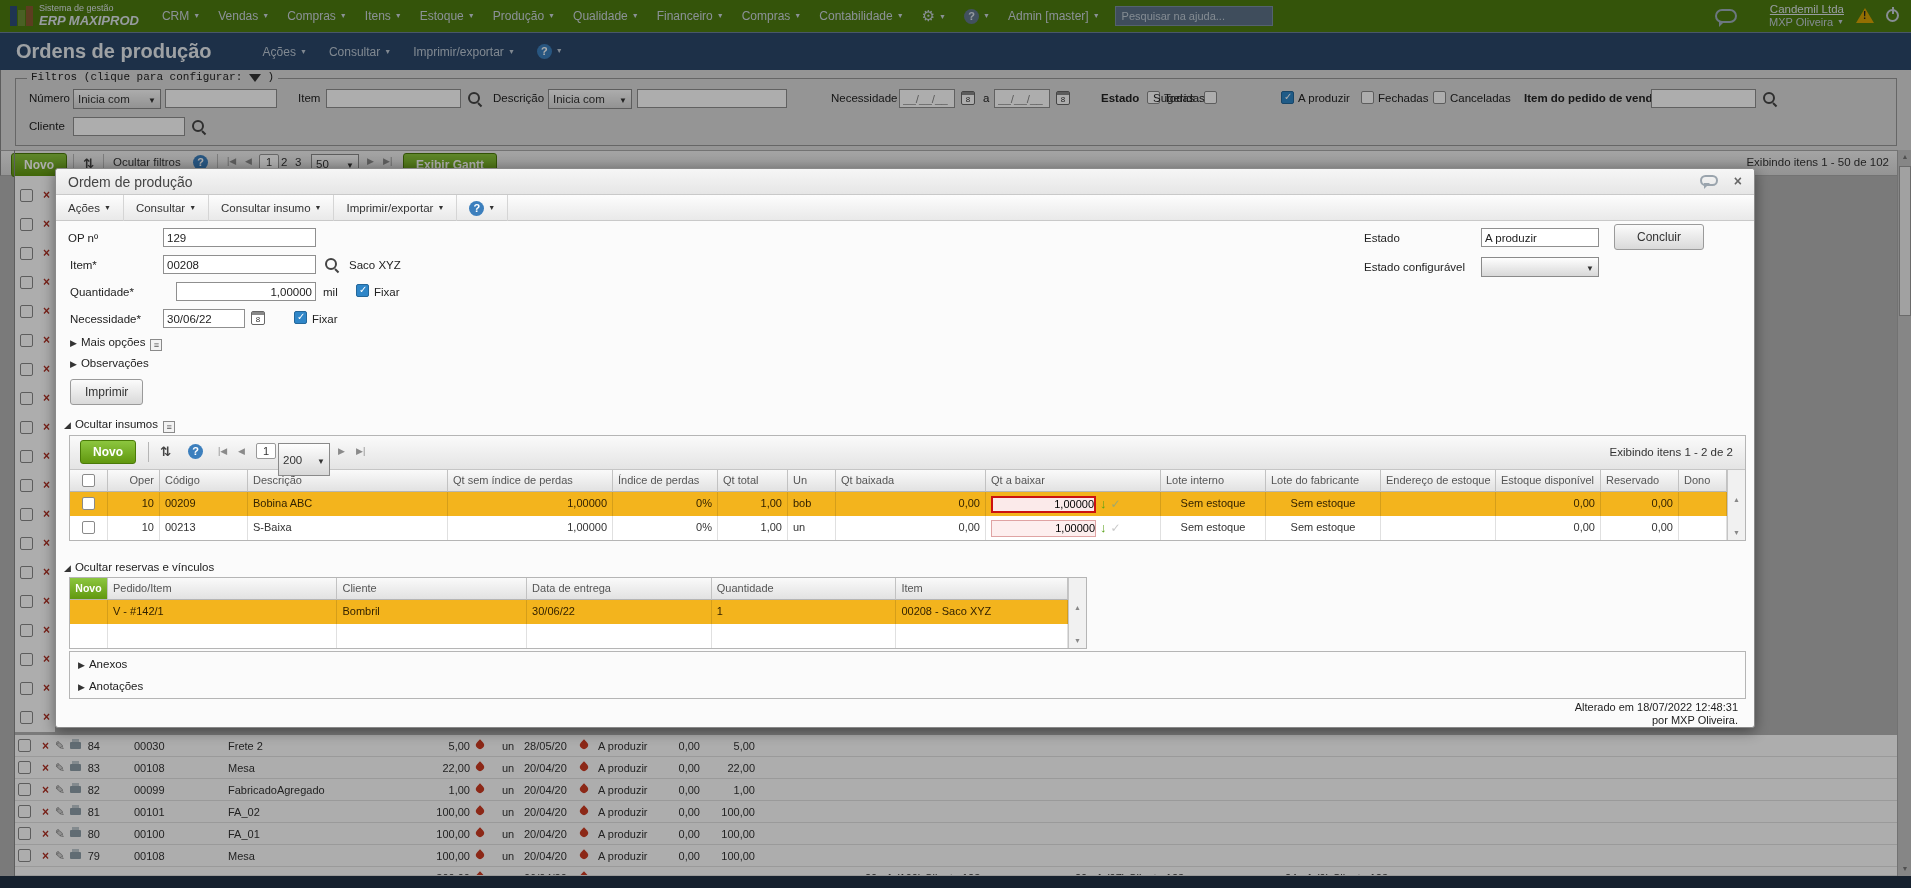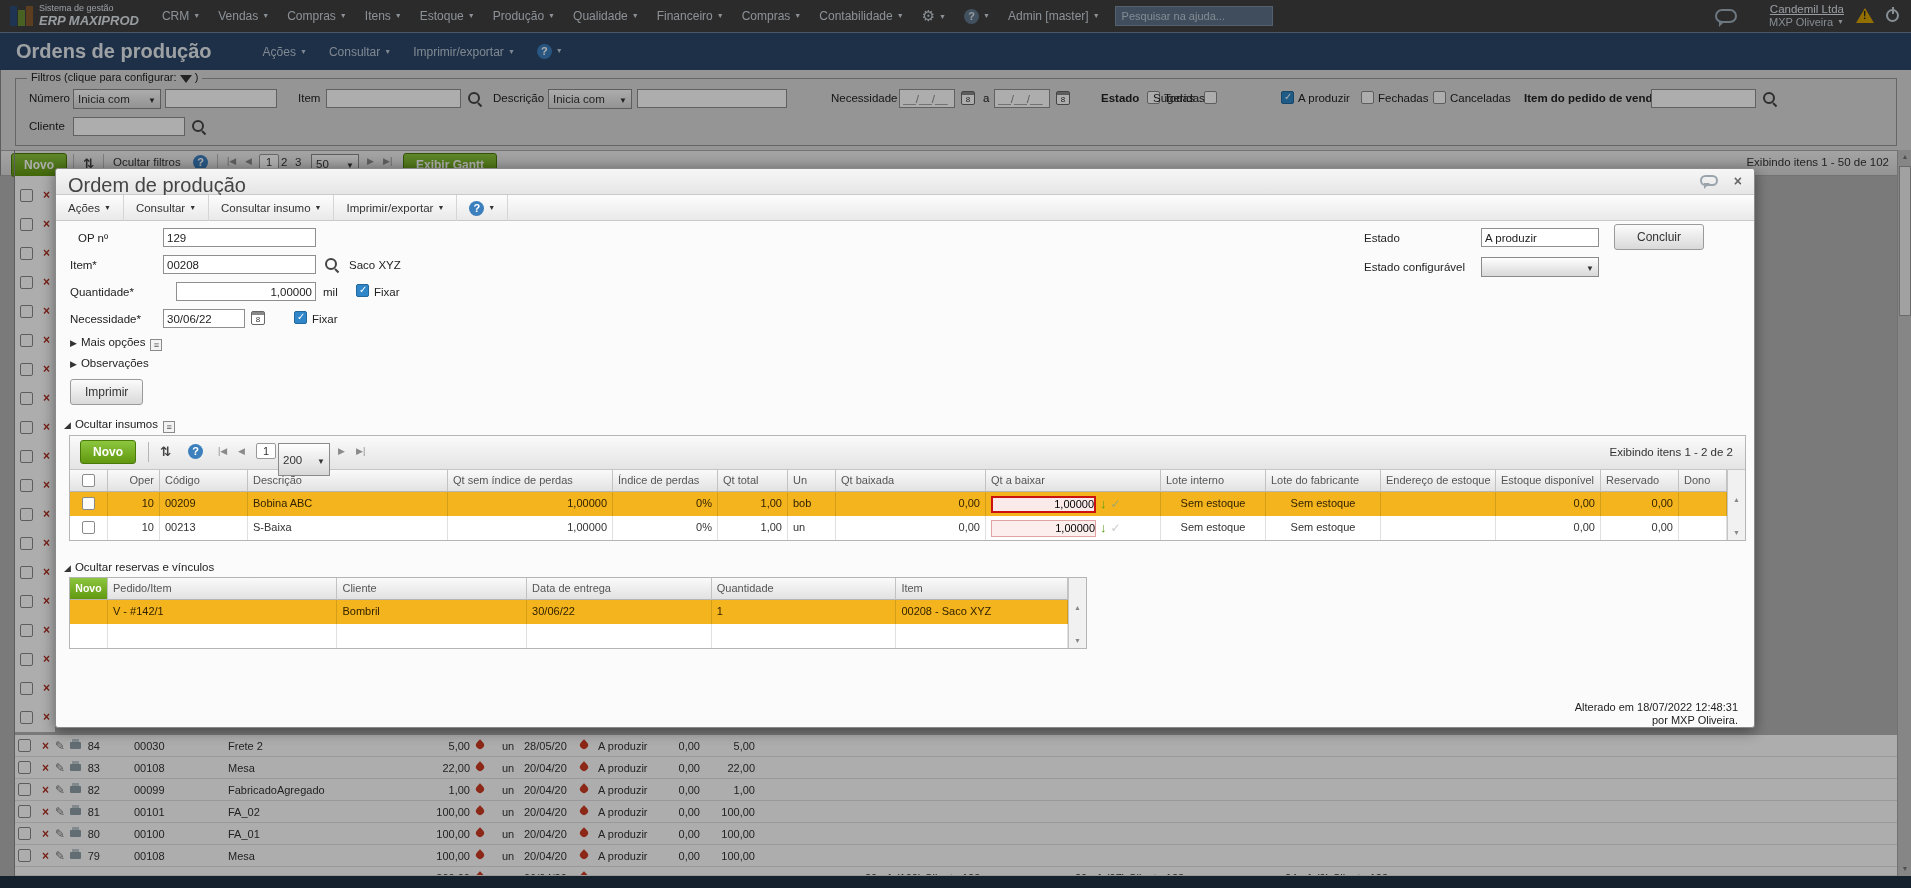--- a/index.html
+++ b/index.html
@@ -1,20 +1,20 @@
 <!DOCTYPE html>
 <html><head>
 <meta charset="utf-8">
 <style>
   * { box-sizing: border-box; margin: 0; padding: 0; }
   html,body { width:1911px; height:888px; overflow:hidden; }
   body { font-family:"Liberation Sans","DejaVu Sans",sans-serif; font-size:11px; color:#333; background:#b4b4b4; position:relative; }
 
   
-  .topbar { position:absolute; left:0; top:0; width:1911px; height:32px; background:#404040; display:flex; align-items:center; z-index:1; }
+  .topbar { position:absolute; left:0; top:0; width:1911px; height:32px; background:#4d7c0f; display:flex; align-items:center; z-index:1; }
   .logo { display:flex; align-items:center; gap:6px; padding:0 14px 0 10px; }
   .logoico { display:flex; gap:1px; }
   .logoico b { width:7px; height:20px; display:block; }
   .logoico b:nth-child(1){ background:#2f4d7a; }
   .logoico b:nth-child(2){ background:#6d8f35; height:16px; margin-top:4px; }
   .logoico b:nth-child(3){ background:#8a5a30; }
   .logotxt { color:#dfe6ec; line-height:1.1; }
   .logotxt .l1 { font-size:9px; }
   .logotxt .l2 { font-size:13px; font-weight:bold; font-style:italic; }
   .tmenu { color:#cdd6de; font-size:12px; margin:0 9px; white-space:nowrap; cursor:pointer; }
@@ -36,21 +36,21 @@
   .helpc.dim { background:#62788c; color:#dce4ea; }
 
   
   .band { position:absolute; left:0; top:32px; width:1911px; height:38px; background:#2b476a; display:flex; align-items:center; border-top:1px solid #6c809a; }
   .band h1 { color:#e9eef2; font-size:20px; font-weight:bold; padding:0 40px 0 16px; }
   .bmenu { color:#bdc9d6; font-size:12px; margin:0 11px; cursor:pointer; }
 
   
   .filters { position:absolute; left:0; top:70px; width:1911px; height:80px; background:#dcdcdc; border-left:1px solid #8a8a8a; }
   .fieldset { position:absolute; left:14px; top:8px; width:1882px; height:68px; border:1px solid #979797; }
-  .legend { position:absolute; left:26px; top:1px; background:#dcdcdc; padding:0 4px; font-size:11px; color:#222; }
+  .legend { position:absolute; left:26px; top:1px; background:#dcdcdc; padding:0 4px; font-size:11px; color:#222;font-family:Liberation Mono, monospace; }
   .flabel { position:absolute; font-size:11.5px; color:#222; }
   .inp { border:1px solid #8f8f8f; height:19px; font-size:11.5px; padding:0 3px; font-family:inherit; background:#fff; color:#222; }
   .sel { position:absolute; background:linear-gradient(#fefefe,#d8d8d8); border:1px solid #8a8a8a; height:20px; display:flex; align-items:center; justify-content:space-between; padding:0 4px; font-size:11.5px; cursor:pointer; }
   .sel i::after { content:"▼"; font-size:8px; color:#333; margin-left:5px; }
   .mag { position:relative; display:inline-block; width:15px; height:15px; cursor:pointer; }
   .mag::before { content:""; position:absolute; left:1px; top:1px; width:8px; height:8px; border:2px solid #444; border-radius:50%; }
   .mag::after { content:""; position:absolute; left:11px; top:11px; width:5px; height:2px; background:#444; transform:rotate(45deg); transform-origin:left center; }
   .cal { display:inline-block; width:14px; height:14px; border:1px solid #666; background:#fff; position:relative; border-radius:2px; cursor:pointer; }
   .cal::before { content:""; position:absolute; top:0; left:0; right:0; height:3px; background:#888; }
   .cal::after { content:"8"; position:absolute; left:0; right:0; top:3px; font-size:8px; text-align:center; color:#333; line-height:9px; }
@@ -98,21 +98,21 @@
   
   .vscroll { position:absolute; right:0; top:150px; width:14px; height:726px; background:#c6c6c6; border-left:1px solid #a9a9a9; }
   .vthumb { position:absolute; left:1px; top:16px; width:12px; height:150px; background:#ededed; border:1px solid #9d9d9d; }
   .sarr { position:absolute; left:0; width:14px; text-align:center; color:#777; font-size:7px; line-height:14px; }
   .bottombar { position:absolute; left:0; top:876px; width:1911px; height:12px; background:#213144; }
 
   
   .overlay { position:absolute; left:0; top:0; width:1911px; height:888px; background:rgba(0,0,0,0.32); z-index:10; }
   .dialog { position:absolute; left:55px; top:168px; width:1700px; height:560px; background:#fbfbfb; border:1px solid #8a8a8a; border-radius:3px; box-shadow:0 3px 14px rgba(0,0,0,0.45); z-index:20; }
   .dtitle { position:absolute; left:0; top:0; width:100%; height:26px; background:linear-gradient(#f6f6f6,#e6e6e6); border-bottom:1px solid #c9c9c9; border-radius:3px 3px 0 0; }
-  .dtitle span.t { position:absolute; left:12px; top:5px; font-size:20px; color:#444; }
+  .dtitle span.t { position:absolute; left:12px; top:5px; font-size:14px; color:#444; }
   .d-bubble { position:absolute; right:36px; top:6px; width:18px; height:11px; border:2px solid #9aa4ad; border-radius:7px; cursor:pointer; }
   .d-bubble::after { content:""; position:absolute; left:2px; bottom:-5px; border:3px solid transparent; border-top-color:#9aa4ad; border-left-color:#9aa4ad; }
   .d-close { position:absolute; right:12px; top:4px; font-size:14px; color:#666; font-weight:bold; cursor:pointer; }
   .dmenubar { position:absolute; left:0; top:26px; width:100%; height:26px; background:linear-gradient(#fdfdfd,#e9e9e9); border-bottom:1px solid #c9c9c9; display:flex; align-items:center; }
   .dmenu { font-size:11.5px; color:#333; padding:0 12px; border-right:1px solid #d5d5d5; height:26px; line-height:26px; cursor:pointer; }
   .dlabel { position:absolute; font-size:11.5px; color:#222; }
   .tri { font-size:9px; color:#333; margin-right:4px; }
   .bxi { display:inline-block; width:12px; height:12px; border:1px solid #8a8a8a; background:#f3f3f3; color:#555; font-size:9px; line-height:11px; text-align:center; vertical-align:-2px; margin-left:5px; }
   .btn { background:linear-gradient(#fbfbfb,#d9d9d9); border:1px solid #9a9a9a; border-radius:3px; font-size:12px; color:#333; padding:5px 14px; cursor:pointer; font-family:inherit; }
   .sectiontitle { position:absolute; font-size:11.5px; color:#222; cursor:pointer; }
@@ -464,21 +464,21 @@
     <span class="d-close">×</span>
   </div>
   <div class="dmenubar">
     <span class="dmenu"><span>Ações</span><i class="car"></i></span>
     <span class="dmenu"><span>Consultar</span><i class="car"></i></span>
     <span class="dmenu"><span>Consultar insumo</span><i class="car"></i></span>
     <span class="dmenu"><span>Imprimir/exportar</span><i class="car"></i></span>
     <span class="dmenu"><span class="helpc">?</span><i class="car"></i></span>
   </div>
 
-  <span class="dlabel" style="left:22px; top:63px;">OP nº</span>
+  <span class="dlabel" style="left:12px; top:63px;">OP nº</span>
   <input class="inp" style="position: absolute; left: 107px; top: 59px; width: 153px;" value="129">
   <span class="dlabel" style="left:14px; top:90px;">Item*</span>
   <input class="inp" style="position: absolute; left: 107px; top: 86px; width: 153px;" value="00208">
   <span class="mag" style="position:absolute; left:268px; top:88px;"></span>
   <span class="dlabel" style="left:293px; top:90px;">Saco XYZ</span>
   <span class="dlabel" style="left:14px; top:117px;">Quantidade*</span>
   <input class="inp" style="position: absolute; left: 120px; top: 113px; width: 140px; text-align: right;" value="1,00000">
   <span class="dlabel" style="left:267px; top:117px;">mil</span>
   <span class="cb checked" style="position:absolute; left:300px; top:115px;"></span>
   <span class="dlabel" style="left:318px; top:117px;">Fixar</span>
@@ -610,18 +610,22 @@
         <div class="dcell cr2"></div>
       <div class="dcell cr3"></div>
         <div class="dcell cr4"></div>
         <div class="dcell cr5"></div>
       <div class="scrollcol">
           <i style="bottom:4px;">▼</i>
         </div>
     </div>
   </div>
 
+  <div class="panel" style="left:13px; top:482px; width:1677px; height:48px; background:#fbfbfb;">
+    <span class="sectiontitle" style="left:8px; top:6px;"><i class="tri">▶</i><span>Anexos</span></span>
+    <span class="sectiontitle" style="left:8px; top:28px;"><i class="tri">▶</i><span>Anotações</span></span>
+  </div>
 
   <div class="dfooter" style="top:532px;margin-left:23px;">
     <div>Alterado em 18/07/2022 12:48:31</div>
     <div>por MXP Oliveira.</div>
   </div>
 </div>
 
 </body></html>

